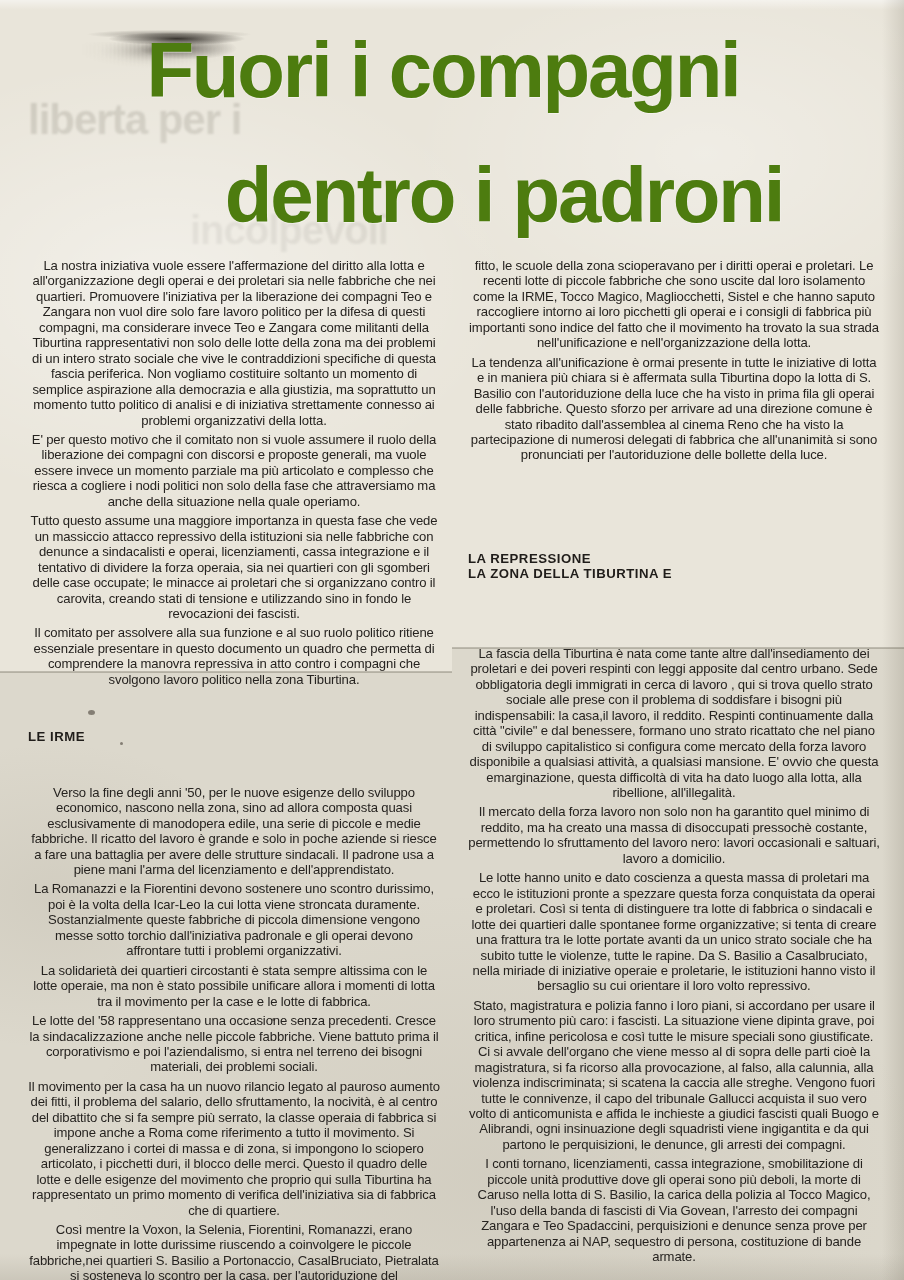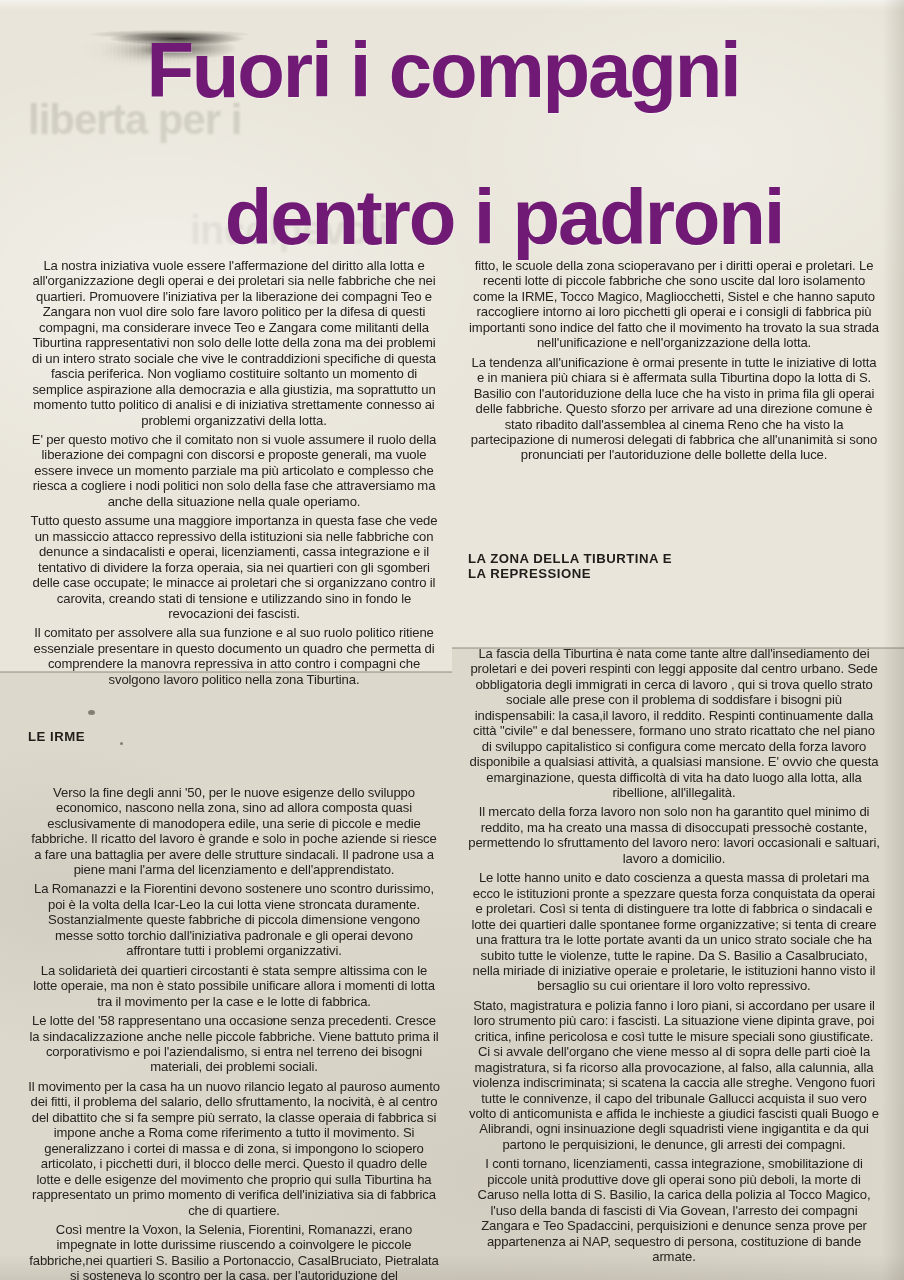--- a/index.html
+++ b/index.html
@@ -117,29 +117,29 @@
   }
   #ghost-top    { left: 28px;  top: 96px;  font-size: 42px; }
   #ghost-mid    { left: 190px; top: 208px; font-size: 40px; color: rgba(96,88,74,0.13); }
 
   
   #headline {
     position: absolute;
     z-index: 6;
     left: 0; right: 0; top: 34px;
     text-align: center;
-    color: #701a75;
+    color: #4d7c0f;
     font-weight: 700;
     line-height: 0.94;
     letter-spacing: -2.2px;
     text-shadow: 0.6px 0.6px 0 rgba(255,255,255,0.42);
   }
   #headline .hl-line { display: block; }
   #hl-1 { font-size: 78px; padding-right: 18px; }
-  #hl-2 { font-size: 78px; padding-left: 104px; margin-top: 74px; }
+  #hl-2 { font-size: 78px; padding-left: 104px; margin-top: 52px; }
 
   
   #columns {
     position: absolute;
     z-index: 6;
     left: 28px; top: 258px;
     width: 852px;
     display: flex;
     gap: 28px;
   }
@@ -217,22 +217,22 @@
       <p class="para">Le lotte del '58 rappresentano una occasione senza precedenti. Cresce la sindacalizzazione anche nelle piccole fabbriche. Viene battuto prima il corporativismo e poi l'aziendalismo, si entra nel terreno dei bisogni materiali, dei problemi sociali.</p>
       <p class="para">Il movimento per la casa ha un nuovo rilancio legato al pauroso aumento dei fitti, il problema del salario, dello sfruttamento, la nocività, è al centro del dibattito che si fa sempre più serrato, la classe operaia di fabbrica si impone anche a Roma come riferimento a tutto il movimento. Si generalizzano i cortei di massa e di zona, si impongono lo sciopero articolato, i picchetti duri, il blocco delle merci. Questo il quadro delle lotte e delle esigenze del movimento che proprio qui sulla Tiburtina ha rappresentato un primo momento di verifica dell'iniziativa sia di fabbrica che di quartiere.</p>
       <p class="para">Così mentre la Voxon, la Selenia, Fiorentini, Romanazzi, erano impegnate in lotte durissime riuscendo a coinvolgere le piccole fabbriche,nei quartieri   S. Basilio a Portonaccio, CasalBruciato, Pietralata si sosteneva lo scontro per la casa, per l'autoriduzione del</p>
     </div>
 
     <div class="col">
       <p class="para">fitto, le scuole della zona scioperavano per i diritti  operai e proletari. Le recenti lotte di piccole fabbriche che sono uscite dal loro isolamento come la IRME, Tocco Magico, Magliocchetti, Sistel e che hanno saputo raccogliere intorno ai loro picchetti gli operai e i consigli di fabbrica più  importanti sono indice del fatto che il movimento ha trovato la sua strada nell'unificazione e nell'organizzazione della lotta.</p>
       <p class="para">La tendenza all'unificazione è ormai presente in tutte le iniziative di lotta e in maniera più chiara si è affermata sulla Tiburtina dopo la lotta di S. Basilio con l'autoriduzione della luce che ha visto in prima fila gli operai delle fabbriche. Questo sforzo per arrivare ad una direzione comune è stato ribadito dall'assemblea al cinema Reno che ha visto la partecipazione di numerosi delegati di fabbrica che all'unanimità si sono pronunciati per l'autoriduzione delle bollette della luce.</p>
 
       <div class="gap-before-head2"></div>
+      <h2 class="section-head">LA REPRESSIONE</h2>
       <h2 class="section-head">LA ZONA DELLA TIBURTINA E</h2>
-      <h2 class="section-head">LA REPRESSIONE</h2>
       <div class="gap-after-head2"></div>
 
       <p class="para">La fascia della Tiburtina è nata come tante altre dall'insediamento dei proletari e dei poveri respinti con leggi apposite dal  centro urbano. Sede obbligatoria degli immigrati in cerca di  lavoro , qui si trova quello strato sociale alle prese con il problema di soddisfare i bisogni più indispensabili: la casa,il lavoro, il reddito. Respinti continuamente dalla città "civile" e dal benessere, formano uno strato ricattato che nel piano di sviluppo capitalistico si configura come mercato della forza lavoro disponibile a qualsiasi attività, a qualsiasi mansione. E' ovvio che questa emarginazione, questa difficoltà di vita ha dato luogo alla lotta, alla ribellione, all'illegalità.</p>
       <p class="para">Il mercato della forza lavoro non solo non ha garantito quel minimo di reddito, ma ha creato una massa di  disoccupati pressochè costante, permettendo lo sfruttamento del lavoro nero: lavori occasionali e saltuari, lavoro a domicilio.</p>
       <p class="para">Le lotte hanno unito e dato coscienza a questa massa di proletari ma ecco le istituzioni pronte a spezzare questa forza conquistata da operai e proletari. Così si tenta di distinguere tra lotte di fabbrica o sindacali e lotte dei quartieri dalle spontanee forme organizzative; si tenta di creare una frattura tra le lotte portate avanti da un unico strato sociale che ha subito tutte le violenze, tutte le rapine. Da S. Basilio a Casalbruciato, nella miriade di iniziative operaie e proletarie, le istituzioni hanno visto il bersaglio su cui orientare il loro volto repressivo.</p>
       <p class="para">Stato, magistratura e polizia fanno i loro piani, si accordano per usare il loro strumento più caro: i fascisti. La situazione viene dipinta grave, poi  critica, infine pericolosa e così tutte le misure speciali sono giustificate. Ci si avvale dell'organo che viene messo al di sopra delle parti cioè la magistratura, si fa ricorso alla provocazione, al falso, alla calunnia, alla violenza indiscriminata; si scatena la caccia alle streghe. Vengono fuori tutte le connivenze, il capo del tribunale Gallucci acquista il suo vero volto di anticomunista e affida le inchieste a giudici fascisti quali Buogo e Alibrandi, ogni insinuazione degli squadristi viene ingigantita e da qui partono le perquisizioni, le denunce, gli arresti dei compagni.</p>
       <p class="para">I conti tornano, licenziamenti, cassa integrazione, smobilitazione di piccole unità produttive dove gli operai sono più deboli, la morte di Caruso nella lotta di S. Basilio, la carica della polizia al Tocco Magico, l'uso della banda di fascisti di Via Govean, l'arresto dei compagni Zangara e Teo Spadaccini, perquisizioni e denunce senza prove per appartenenza ai NAP, sequestro di persona, costituzione di bande armate.</p>
     </div>
 
   </div>

